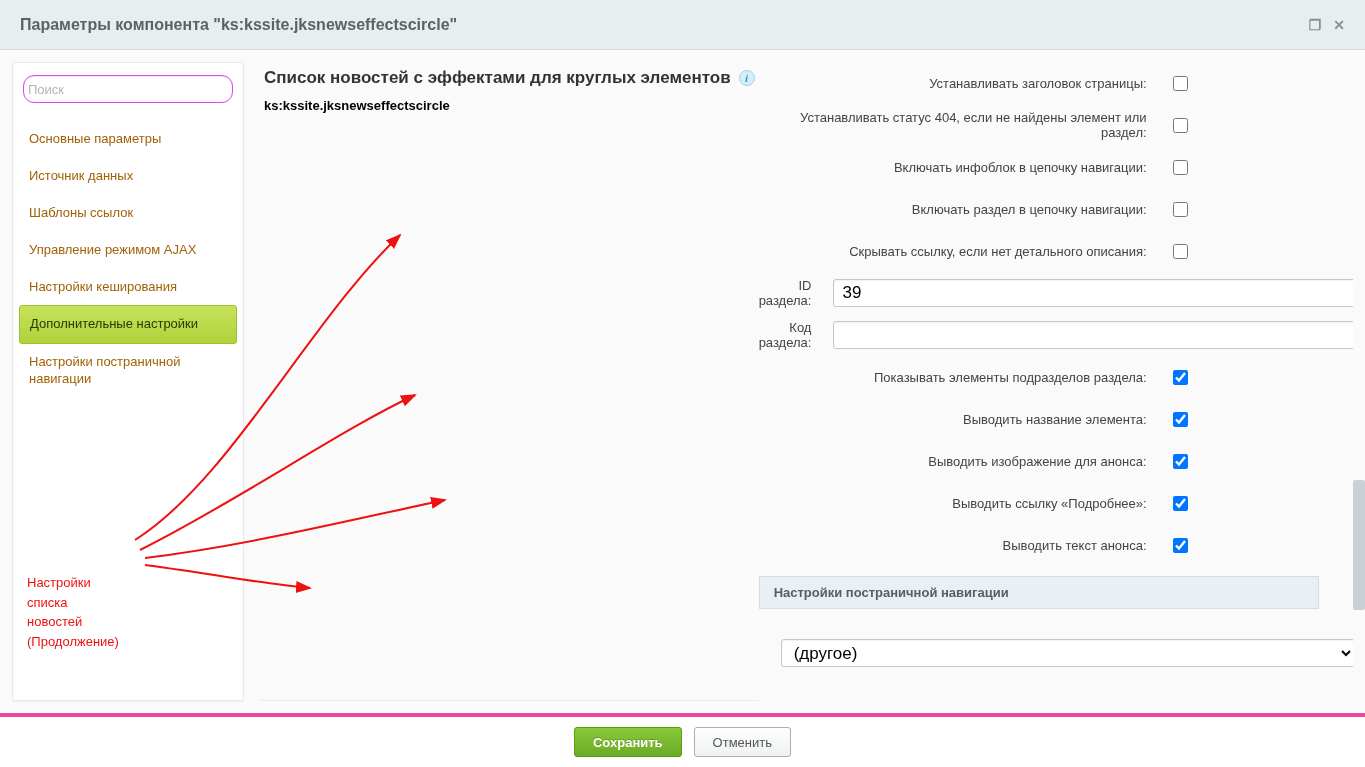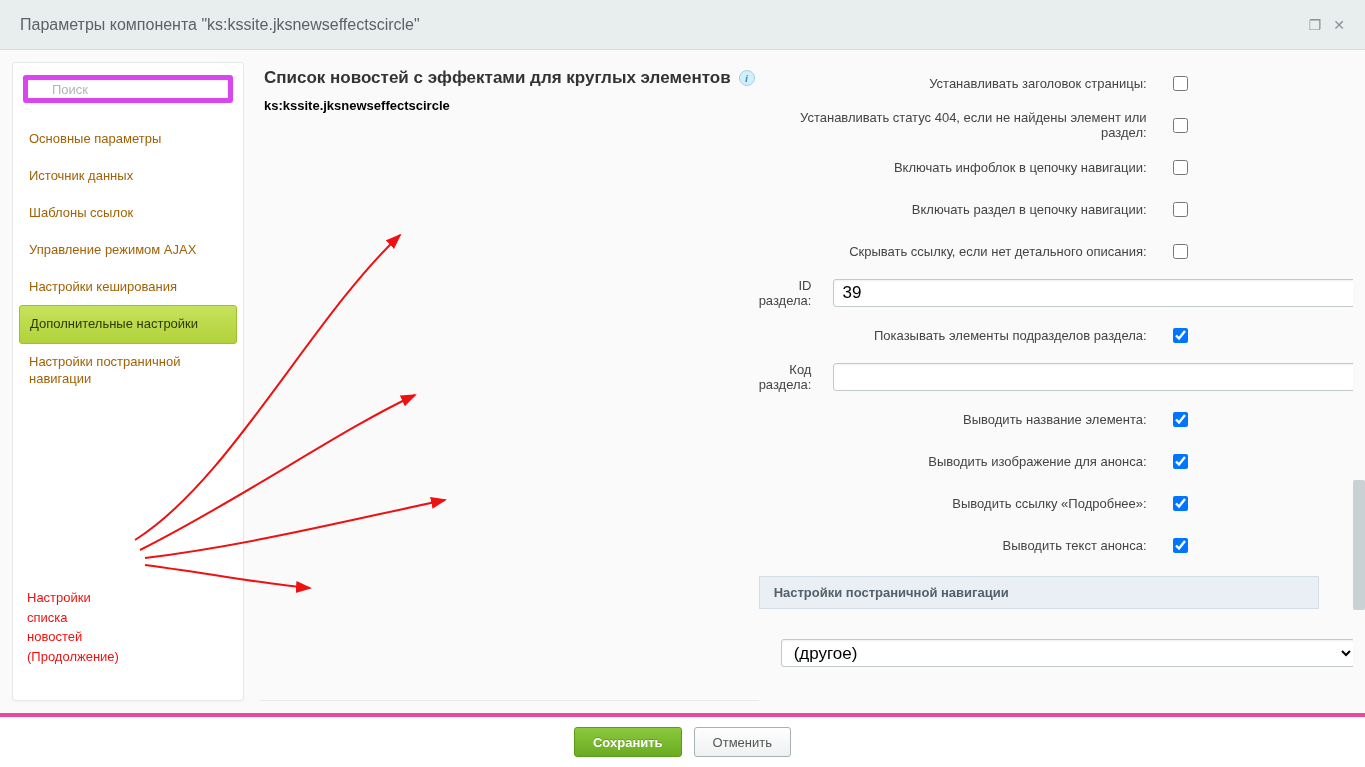--- a/index.html
+++ b/index.html
@@ -22,20 +22,21 @@
   .titlebar {
     height: 50px;
     background: #e8edee;
     border-bottom: 1px solid #d7dcdd;
     display: flex;
     align-items: center;
     padding: 0 20px;
     color: #5a6368;
     font-size: 16px;
     justify-content: space-between;
+    font-weight: bold;
   }
   .titlebar-controls {
     display: flex;
     gap: 12px;
     color: #8a9196;
   }
   .titlebar-controls span {
     cursor: pointer;
     font-size: 14px;
   }
@@ -55,23 +56,23 @@
     box-shadow: 0 1px 2px rgba(0,0,0,0.04);
     padding: 8px 0;
     position: relative;
   }
   .search-wrap {
     padding: 4px 10px 10px 10px;
   }
   .search-input {
     width: 100%;
     height: 28px;
-    border: 5px solid #d946ef;
-    border-radius: 3px;
-    padding: 0 24px;
+    border: 1px solid #d946ef;
+    border-radius: 11px;
+    padding: 0 4px;
     font-size: 13px;
     color: #555;
     background: #fff;
     box-shadow: inset 0 1px 2px rgba(0,0,0,0.08);
   }
   .search-input::placeholder { color: #aeb5b9; }
   .nav-list { padding: 8px 6px; }
   .nav-item {
     padding: 10px 10px;
     font-size: 13px;
@@ -82,21 +83,21 @@
   }
   .nav-item.active {
     background: #b7d73f;
     background: linear-gradient(#c6e25c, #b2d23b);
     border: 1px solid #9ebf2e;
     color: #2c3a00;
   }
   .annotation {
     position: absolute;
     left: 14px;
-    top: 525px;
+    top: 510px;
     color: #e11;
     font-size: 13px;
     line-height: 1.5;
     pointer-events: none;
   }
   .main {
     flex: 1;
     display: flex;
     flex-direction: row;
     min-width: 0;
@@ -307,29 +308,29 @@
               <input type="checkbox" class="form-checkbox" style="">
             </div>
           </div>
           <div class="form-row">
             <div class="form-label">ID раздела:</div>
             <div class="form-control-cell">
               <input type="text" class="form-text" value="39" style="">
             </div>
           </div>
           <div class="form-row">
+            <div class="form-label">Код раздела:</div>
+            <div class="form-control-cell">
+              <input type="text" class="form-text" style="">
+            </div>
+          </div>
+          <div class="form-row">
             <div class="form-label">Показывать элементы подразделов раздела:</div>
             <div class="form-control-cell">
               <input type="checkbox" class="form-checkbox" checked="" style="">
-            </div>
-          </div>
-          <div class="form-row">
-            <div class="form-label">Код раздела:</div>
-            <div class="form-control-cell">
-              <input type="text" class="form-text" style="">
             </div>
           </div>
           <div class="form-row">
             <div class="form-label">Выводить название элемента:</div>
             <div class="form-control-cell">
               <input type="checkbox" class="form-checkbox" checked="" style="">
             </div>
           </div>
           <div class="form-row">
             <div class="form-label">Выводить изображение для анонса:</div>

